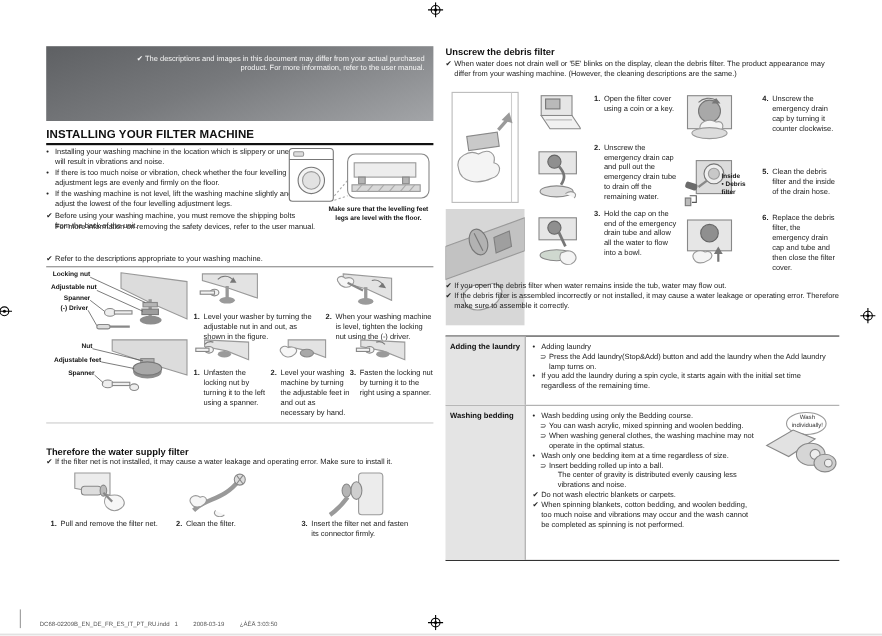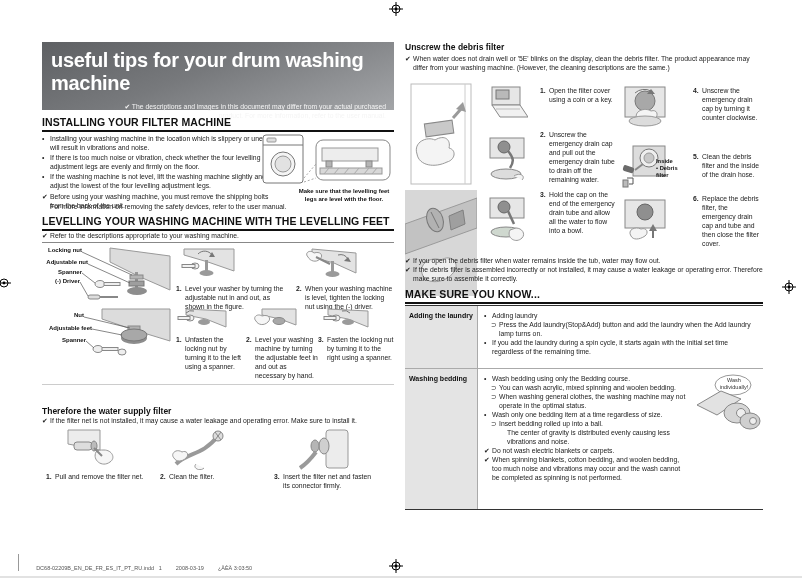--- a/index.html
+++ b/index.html
@@ -79,21 +79,20 @@
   <div class="abs" style="left:389px;top:559px;">
     <svg width="14" height="14">
         <circle cx="7" cy="7" r="4" fill="none" stroke="#000"></circle>
         <line x1="7" y1="0" x2="7" y2="14" stroke="#000"></line>
         <line x1="0" y1="7" x2="14" y2="7" stroke="#000"></line>
         <circle cx="7" cy="7" r="1.4" fill="#000"></circle>
       </svg>
   </div>
 
   <div class="abs banner" style="left:42px;top:42px;width:352px;height:68px;">
-    <div class="title">useful tips for your drum washing machine</div>
     <div class="note">
       <span>✔</span>
       <span>The descriptions and images in this document may differ from your actual purchased product. For more information, refer to the user manual.</span>
     </div>
   </div>
 
   <div class="abs sec-h" style="left:42px;top:116px;width:352px;">INSTALLING YOUR FILTER MACHINE</div>
 
   <div class="abs txt" style="left:42px;top:134px;width:236px;">
     <div class="li">
@@ -132,21 +131,20 @@
       <line x1="64" y1="42" x2="69" y2="36" stroke="#aaa"></line>
         <line x1="74" y1="42" x2="79" y2="36" stroke="#aaa"></line>
       <line x1="84" y1="42" x2="89" y2="36" stroke="#aaa"></line>
         <line x1="94" y1="42" x2="99" y2="36" stroke="#aaa"></line>
       <line x1="104" y1="42" x2="109" y2="36" stroke="#aaa"></line>
         <line x1="112" y1="42" x2="117" y2="36" stroke="#aaa"></line>
     </svg>
   </div>
   <div class="abs cap" style="left:294px;top:188px;width:100px;">Make sure that the levelling feet legs are level with the floor.</div>
 
-  <div class="abs sec-h" style="left:42px;top:215px;width:352px;">LEVELLING YOUR WASHING MACHINE WITH THE LEVELLING FEET</div>
   <div class="abs txt li" style="left:42px;top:231px;width:352px;">
     <span class="g">✔</span>
     <span class="t">Refer to the descriptions appropriate to your washing machine.</span>
   </div>
   <div class="rule" style="left:42px;top:242px;width:352px;background:#888;"></div>
 
   <div class="abs" style="left:42px;top:246px;width:130px;height:58px;">
     <svg width="130" height="58" viewBox="0 0 130 58">
       <polygon points="68,2 128,10 128,44 96,30 68,16" fill="#dcdcdc" stroke="#999"></polygon>
       <rect x="93" y="26" width="3" height="18" fill="#999"></rect>
@@ -418,21 +416,20 @@
 
   <div class="abs txt li" style="left:405px;top:256px;width:358px;">
     <span class="g">✔</span>
     <span class="t">If you open the debris filter when water remains inside the tub, water may flow out.</span>
   </div>
   <div class="abs txt li" style="left:405px;top:265px;width:358px;">
     <span class="g">✔</span>
     <span class="t">If the debris filter is assembled incorrectly or not installed, it may cause a water leakage or operating error. Therefore make sure to assemble it correctly.</span>
   </div>
 
-  <div class="abs sec-h" style="left:405px;top:288px;width:358px;">MAKE SURE YOU KNOW...</div>
 
   <div class="abs tbl" style="left:405px;top:305px;width:358px;">
     <div class="trow first">
       <div class="tlabel">Adding the laundry</div>
       <div class="tcontent" style="min-height:52px;">
         <div class="ti">
             <span class="g">•</span>
             <span class="t">Adding laundry</span>
           </div>
         <div class="ti ml1">

